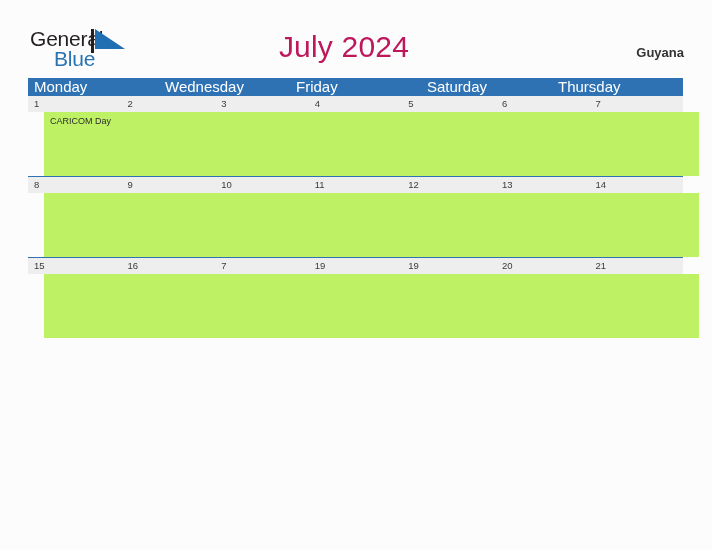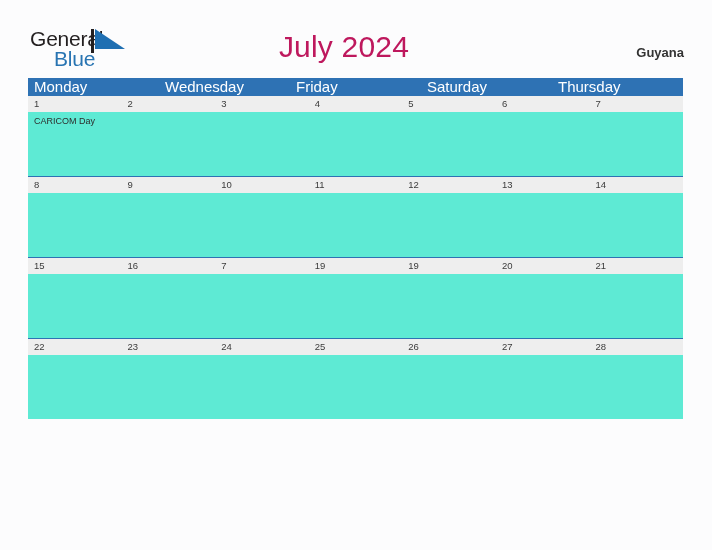--- a/index.html
+++ b/index.html
@@ -134,22 +134,23 @@
     flex: 1 1 0;
     box-sizing: border-box;
     padding-left: 6px;
     font-size: 9.5px;
     color: #3b3b3b;
     line-height: 16px;
   }
   .body-band {
     display: flex;
     width: 100%;
-    background: #5eead4;
+    background: #bef264;
     height: 64px;
+    margin-left: 16px;
   }
   .body-cell {
     flex: 1 1 0;
     box-sizing: border-box;
     padding: 3px 4px 0 6px;
     overflow: hidden;
   }
   .event {
     font-size: 9px;
     color: #2d2d2d;
@@ -252,38 +253,17 @@
         <div class="body-cell"></div>
         <div class="body-cell"></div>
         <div class="body-cell"></div>
         <div class="body-cell"></div>
         <div class="body-cell"></div>
         <div class="body-cell"></div>
         <div class="body-cell"></div>
       </div>
     </div>
 
-    <div class="week-row">
-      <div class="rule"></div>
-      <div class="date-band">
-        <div class="date-cell">22</div>
-        <div class="date-cell">23</div>
-        <div class="date-cell">24</div>
-        <div class="date-cell">25</div>
-        <div class="date-cell">26</div>
-        <div class="date-cell">27</div>
-        <div class="date-cell">28</div>
-      </div>
-      <div class="body-band">
-        <div class="body-cell"></div>
-        <div class="body-cell"></div>
-        <div class="body-cell"></div>
-        <div class="body-cell"></div>
-        <div class="body-cell"></div>
-        <div class="body-cell"></div>
-        <div class="body-cell"></div>
-      </div>
-    </div>
 
 
   </div>
 
 </div>
 
 </body></html>

